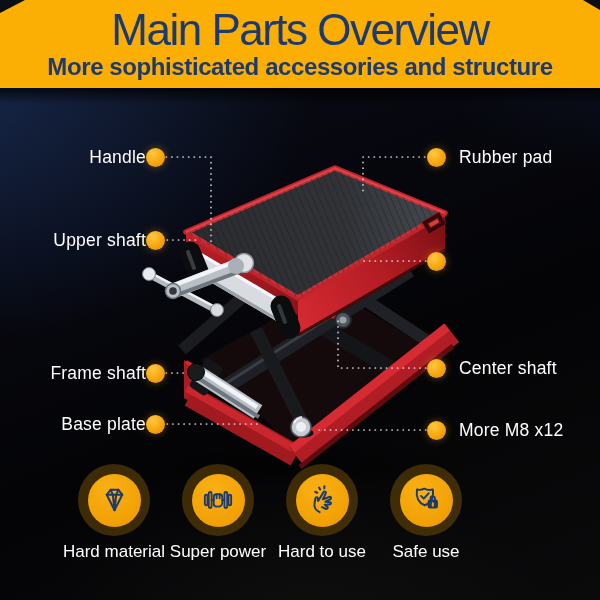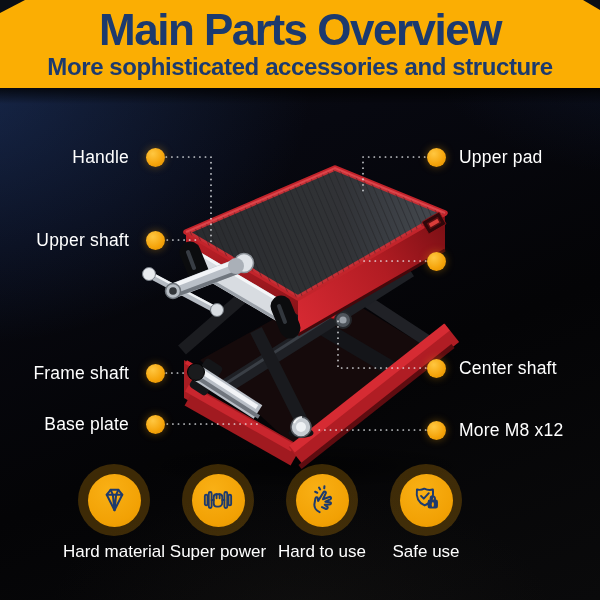--- a/index.html
+++ b/index.html
@@ -7,32 +7,32 @@
        font-family:"Liberation Sans",sans-serif;background:#06070a;}
   .stage{position:absolute;inset:0;width:600px;height:600px;
     background:
       radial-gradient(130% 95% at -8% 14%, rgba(40,76,150,.42), rgba(12,18,34,0) 46%),
       radial-gradient(85% 55% at 106% 6%, rgba(26,44,88,.30), rgba(0,0,0,0) 42%),
       radial-gradient(70% 35% at 50% 102%, rgba(66,60,48,.12), rgba(0,0,0,0) 60%),
       linear-gradient(158deg,#0c0f17 0%,#070810 30%,#040406 62%,#0a0a0b 100%);}
   
   .banner{position:absolute;top:0;left:0;width:600px;height:88px;background:#FBAE03;
           text-align:center;z-index:6;}
-  .banner h1{margin:0;padding-top:8px;font-size:44px;line-height:1.0;font-weight:700;
+  .banner h1{margin:0;padding-top:8px;font-size:44px;line-height:1.0;font-weight:400;
              color:#1C3A6E;letter-spacing:-1.5px;}
   .banner .sub{margin-top:1px;font-size:24px;font-weight:600;color:#1C3A6E;letter-spacing:-0.4px;}
   .banner-shadow{position:absolute;top:88px;left:0;width:600px;height:16px;z-index:5;
                  background:linear-gradient(rgba(0,0,0,.75),rgba(0,0,0,0));}
   .cut{position:absolute;top:0;width:0;height:0;z-index:7;}
   .cut.l{left:0;border-top:13px solid #0a0e15;border-right:25px solid transparent;}
   .cut.r{right:0;border-top:10px solid #0a0e15;border-left:17px solid transparent;}
   
   .plabel{position:absolute;display:flex;align-items:center;height:22px;z-index:5;
           color:#ffffff;font-size:17.5px;font-weight:500;white-space:nowrap;letter-spacing:.2px;}
-  .plabel.left{flex-direction:row;gap:17px;right:435px;}
+  .plabel.left{flex-direction:row;right:435px;}
   .plabel.right{flex-direction:row;gap:13px;left:427px;}
   .dot{width:19px;height:19px;border-radius:50%;flex:none;
        background:radial-gradient(circle at 36% 30%, #ffc741, #f5a40b 58%, #dd8d00);
        box-shadow:0 0 9px rgba(245,164,11,.38);}
   svg.overlay{position:absolute;inset:0;z-index:4;}
   svg.product{position:absolute;inset:0;z-index:3;}
   
   .features{position:absolute;top:464px;left:62px;display:flex;z-index:5;}
   .feat{width:104px;display:flex;flex-direction:column;align-items:center;}
   .halo{width:72px;height:72px;border-radius:50%;background:rgba(243,163,9,.24);
@@ -211,21 +211,21 @@
     <span>Frame shaft</span>
     <span class="dot"></span>
   </div>
   <div class="plabel left" style="top:413px">
     <span>Base plate</span>
     <span class="dot"></span>
   </div>
 
   <div class="plabel right" style="top:146px">
     <span class="dot"></span>
-    <span>Upper pad</span>
+    <span>Rubber pad</span>
   </div>
   <div class="plabel right" style="top:250px">
     <span class="dot"></span>
   </div>
   <div class="plabel right" style="top:357px">
     <span class="dot"></span>
     <span>Center shaft</span>
   </div>
   <div class="plabel right" style="top:419px">
     <span class="dot"></span>

